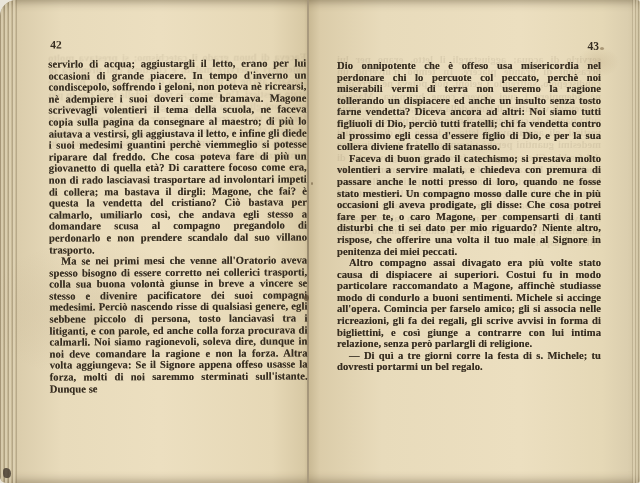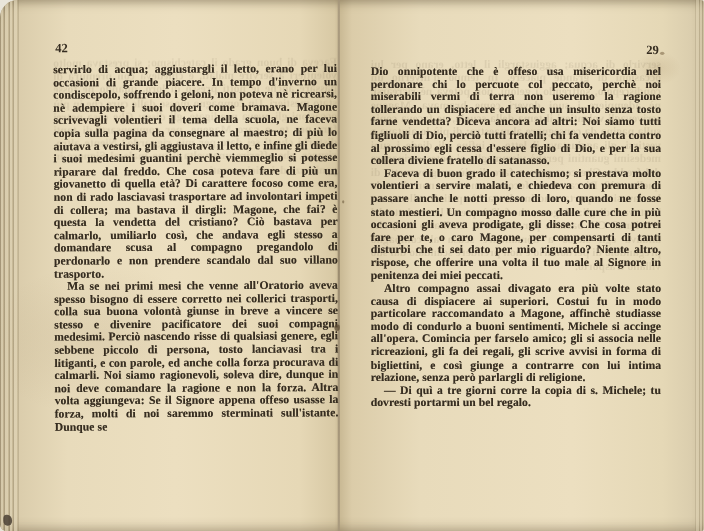--- a/index.html
+++ b/index.html
@@ -68,26 +68,26 @@
       <div class="page-text">
         <p class="no-indent">servirlo di acqua; aggiustargli il letto, erano per lui occasioni di grande piacere. In tempo d'inverno un condiscepolo, soffrendo i geloni, non poteva nè ricrearsi, nè adempiere i suoi doveri come bramava. Magone scrivevagli volentieri il tema della scuola, ne faceva copia sulla pagina da consegnare al maestro; di più lo aiutava a vestirsi, gli aggiustava il letto, e infine gli diede i suoi medesimi guantini perchè viemmeglio si potesse riparare dal freddo. Che cosa poteva fare di più un giovanetto di quella età? Di carattere focoso come era, non di rado lasciavasi trasportare ad involontari impeti di collera; ma bastava il dirgli: Magone, che fai? è questa la vendetta del cristiano? Ciò bastava per calmarlo, umiliarlo così, che andava egli stesso a domandare scusa al compagno pregandolo di perdonarlo e non prendere scandalo dal suo villano trasporto.</p>
         <p class="indent">Ma se nei primi mesi che venne all'Oratorio aveva spesso bisogno di essere corretto nei collerici trasporti, colla sua buona volontà giunse in breve a vincere se stesso e divenire pacificatore dei suoi compagni medesimi. Perciò nascendo risse di qualsiasi genere, egli sebbene piccolo di persona, tosto lanciavasi tra i litiganti, e con parole, ed anche colla forza procurava di calmarli. Noi siamo ragionevoli, soleva dire, dunque in noi deve comandare la ragione e non la forza. Altra volta aggiungeva: Se il Signore appena offeso usasse la forza, molti di noi saremmo sterminati sull'istante. Dunque se</p>
       </div>
     </div>
   </div>
 
   <div class="page page-right">
     <div class="ghost">servirlo di acqua; aggiustargli il letto, erano per lui occasioni di grande piacere. In tempo d'inverno un condiscepolo, soffrendo i geloni, non poteva nè ricrearsi, nè adempiere i suoi doveri come bramava. Magone scrivevagli volentieri il tema della scuola, ne faceva copia sulla pagina da consegnare al maestro; di più lo aiutava a vestirsi, gli aggiustava il letto, e infine gli diede i suoi medesimi guantini perchè viemmeglio si potesse riparare dal freddo. Che cosa poteva fare di più un giovanetto di quella età? Di carattere focoso come era, non di rado lasciavasi trasportare ad involontari impeti di collera; ma bastava il dirgli: Magone, che fai? è questa la vendetta del cristiano? Ciò bastava per calmarlo, umiliarlo così, che andava egli stesso a domandare scusa al compagno pregandolo di perdonarlo e non prendere scandalo dal suo villano trasporto.</div>
     <div class="page-content">
-      <div class="page-number">29</div>
+      <div class="page-number">43</div>
       <div class="page-text">
         <p class="no-indent">Dio onnipotente che è offeso usa misericordia nel perdonare chi lo percuote col peccato, perchè noi miserabili vermi di terra non useremo la ragione tollerando un dispiacere ed anche un insulto senza tosto farne vendetta? Diceva ancora ad altri: Noi siamo tutti figliuoli di Dio, perciò tutti fratelli; chi fa vendetta contro al prossimo egli cessa d'essere figlio di Dio, e per la sua collera diviene fratello di satanasso.</p>
         <p class="indent">Faceva di buon grado il catechismo; si prestava molto volentieri a servire malati, e chiedeva con premura di passare anche le notti presso di loro, quando ne fosse stato mestieri. Un compagno mosso dalle cure che in più occasioni gli aveva prodigate, gli disse: Che cosa potrei fare per te, o caro Magone, per compensarti di tanti disturbi che ti sei dato per mio riguardo? Niente altro, rispose, che offerire una volta il tuo male al Signore in penitenza dei miei peccati.</p>
         <p class="indent">Altro compagno assai divagato era più volte stato causa di dispiacere ai superiori. Costui fu in modo particolare raccomandato a Magone, affinchè studiasse modo di condurlo a buoni sentimenti. Michele si accinge all'opera. Comincia per farselo amico; gli si associa nelle ricreazioni, gli fa dei regali, gli scrive avvisi in forma di bigliettini, e così giunge a contrarre con lui intima relazione, senza però parlargli di religione.</p>
-        <p class="indent">— Di quì a tre giorni corre la copia di s. Michele; tu dovresti portarmi un bel regalo.</p>
+        <p class="indent">— Di quì a tre giorni corre la festa di s. Michele; tu dovresti portarmi un bel regalo.</p>
       </div>
     </div>
   </div>
 
   <div class="speck speck-a"></div>
   <div class="speck speck-b"></div>
   <div class="speck speck-c"></div>
   <div class="speck speck-d"></div>
 
 </div>

